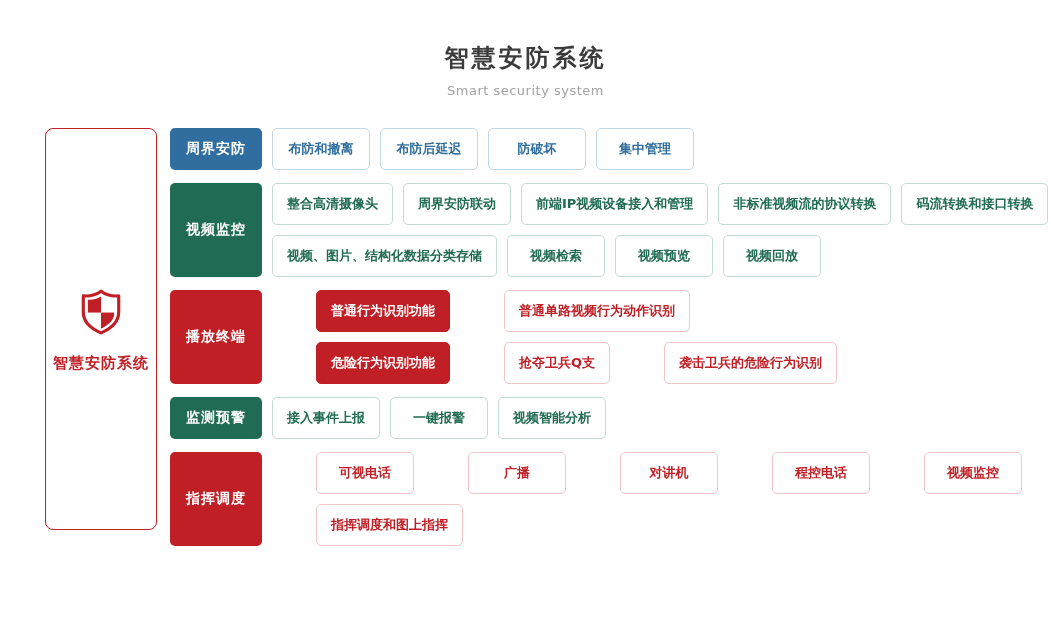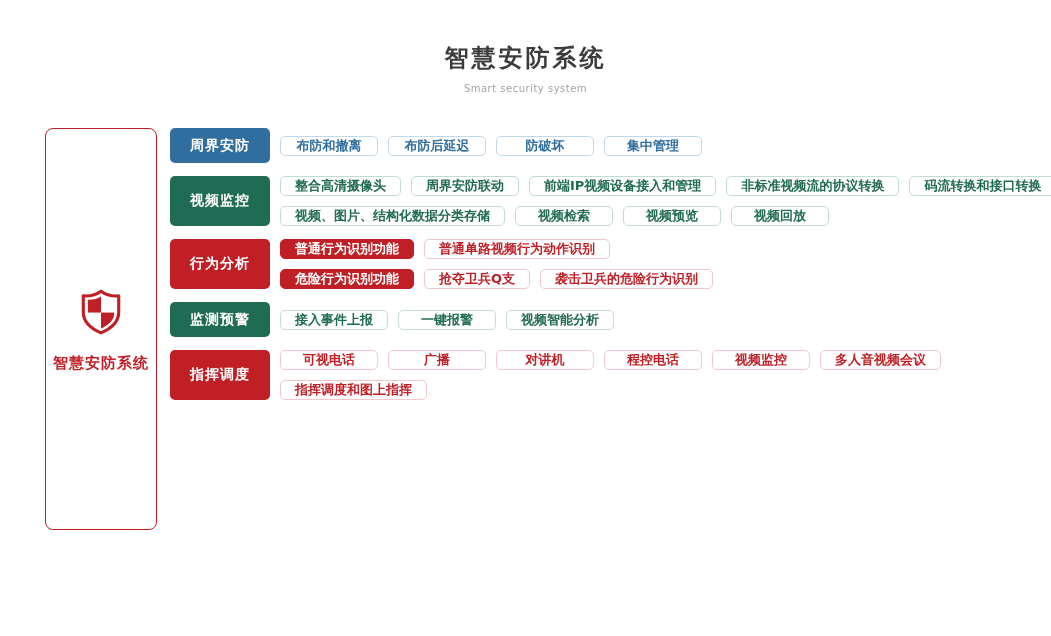--- a/index.html
+++ b/index.html
@@ -33,21 +33,21 @@
     text-align: center;
   }
   .title {
     font-size: 24px;
     font-weight: bold;
     color: var(--title-color);
     letter-spacing: 3px;
   }
   .subtitle {
     margin-top: 9px;
-    font-size: 10px;
+    font-size: 13px;
     color: var(--subtitle-color);
     letter-spacing: 0.5px;
   }
 
   .left-panel {
     position: absolute;
     left: 45px;
     top: 128px;
     width: 112px;
     height: 402px;
@@ -75,21 +75,21 @@
     display: flex;
     flex-direction: column;
     gap: 13px;
   }
   .row {
     display: flex;
     align-items: stretch;
     gap: 10px;
   }
   .row-label {
-    width: 100px;
+    width: 92px;
     min-height: 35px;
     border-radius: 5px;
     display: flex;
     align-items: center;
     justify-content: center;
     color: #ffffff;
     font-size: 14px;
     font-weight: bold;
     letter-spacing: 1px;
     flex: 0 0 auto;
@@ -98,21 +98,21 @@
     display: flex;
     flex-direction: column;
     justify-content: center;
     gap: 10px;
   }
   .line {
     display: flex;
     gap: 10px;
   }
   .item {
-    height: 20px;
+    height: 42px;
     min-width: 98px;
     padding: 0 14px;
     box-sizing: border-box;
     display: flex;
     align-items: center;
     justify-content: center;
     border-radius: 5px;
     border: 1px solid;
     background: #ffffff;
     font-size: 13px;
@@ -120,21 +120,21 @@
     white-space: nowrap;
   }
 
   .theme-blue .row-label { background: var(--blue); }
   .theme-blue .item { color: var(--blue); border-color: var(--blue-border); }
 
   .theme-green .row-label { background: var(--green); }
   .theme-green .item { color: var(--green); border-color: var(--green-border); }
 
   .theme-red .row-label { background: var(--red); }
-  .theme-red .item { color: var(--red); border-color: var(--red-border); }
+  .theme-red .item { color: var(--red); border-color: var(--red-border); margin-left: 44px; }
   .theme-red .item.solid {
     background: var(--red);
     color: #ffffff;
     border-color: var(--red);
   }
 </style>
 </head>
 <body>
 
 <div class="header">
@@ -184,21 +184,21 @@
         </div>
         <div class="line">
           <div class="item">视频、图片、结构化数据分类存储</div>
           <div class="item">视频检索</div>
           <div class="item">视频预览</div>
           <div class="item">视频回放</div>
         </div>
       </div>
     </div>
     <div class="row theme-red">
-      <div class="row-label">行为分析</div>
+      <div class="row-label">播放终端</div>
       <div class="row-lines">
         <div class="line">
           <div class="item solid">普通行为识别功能</div>
           <div class="item">普通单路视频行为动作识别</div>
         </div>
         <div class="line">
           <div class="item solid">危险行为识别功能</div>
           <div class="item">抢夺卫兵Q支</div>
           <div class="item">袭击卫兵的危险行为识别</div>
         </div>

